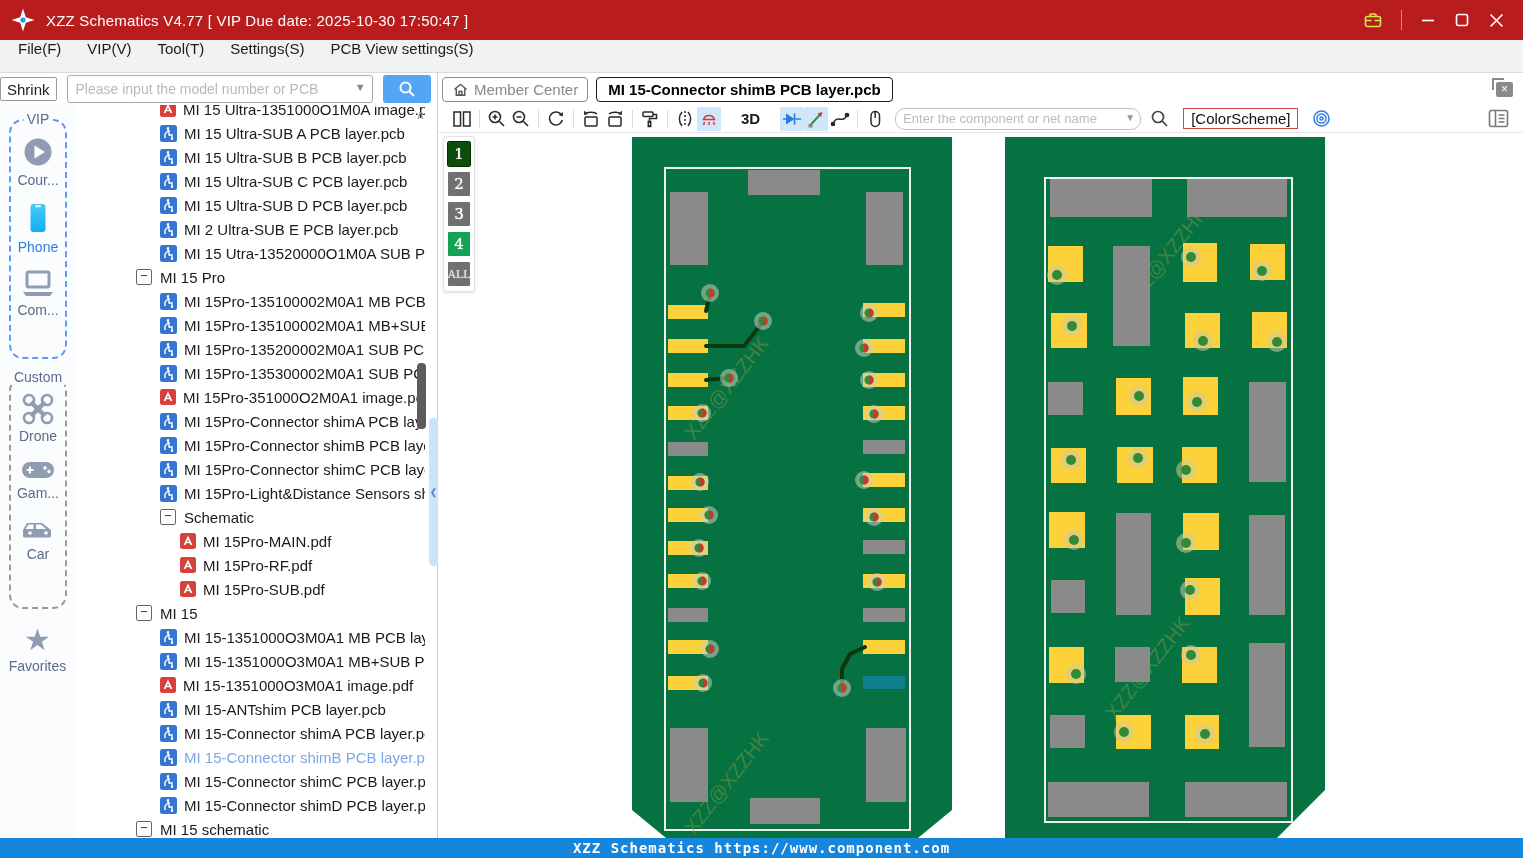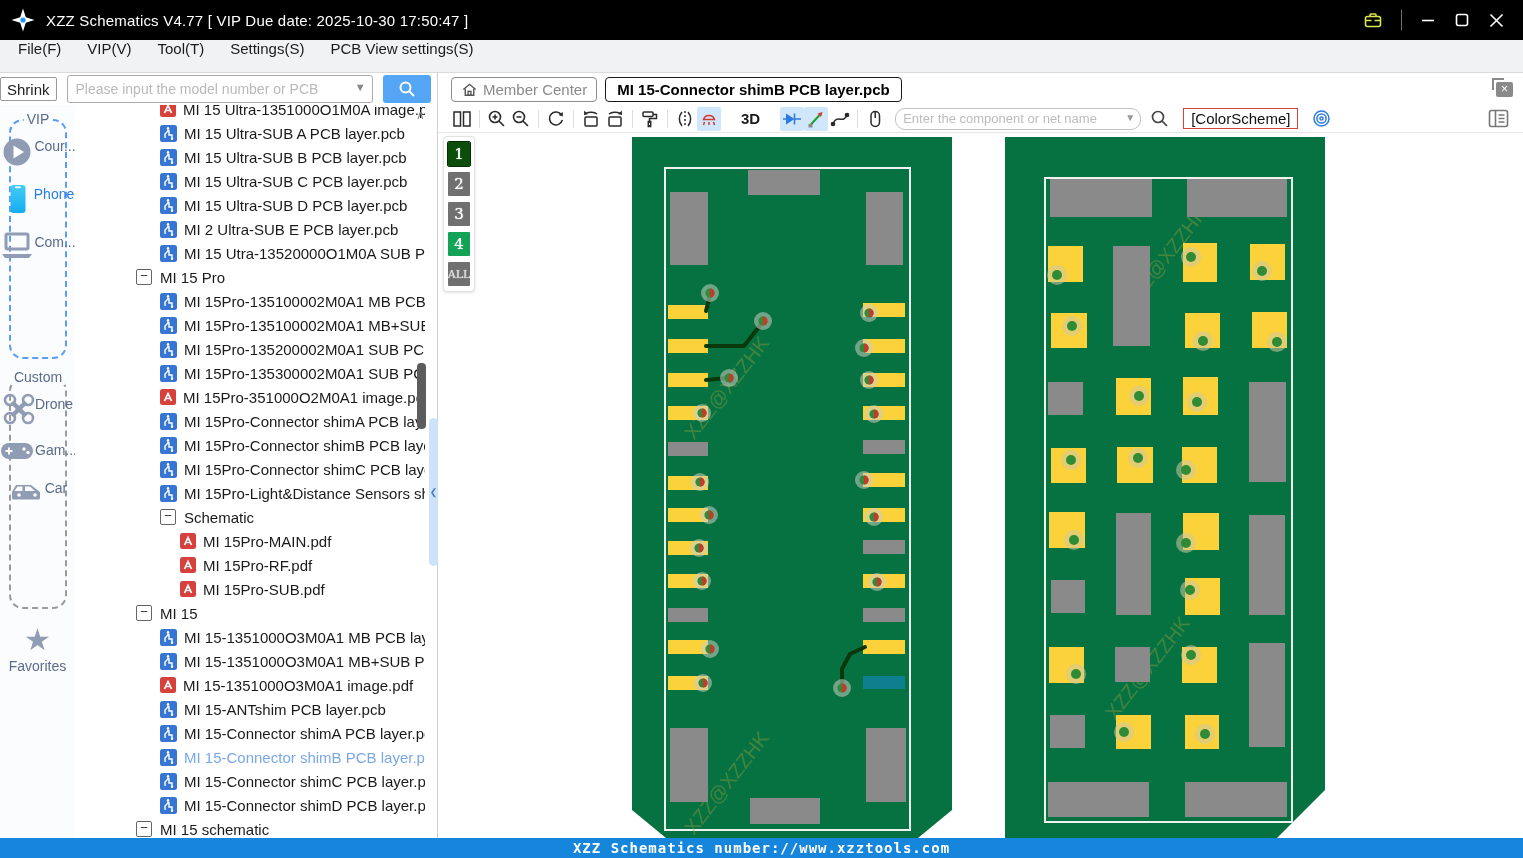--- a/index.html
+++ b/index.html
@@ -1,19 +1,19 @@
 <!DOCTYPE html>
 <html><head>
 <meta charset="utf-8">
 <style>
   html,body{margin:0;padding:0}
   body{width:1523px;height:858px;overflow:hidden;position:relative;background:#fff;
        font-family:"Liberation Sans",sans-serif;-webkit-font-smoothing:antialiased}
   
-  .titlebar{position:absolute;left:0;top:0;right:0;height:40px;background:#000000;
+  .titlebar{position:absolute;left:0;top:0;right:0;height:40px;background:#b91c1c;
             display:flex;align-items:center;color:#fff}
   .app-icon{margin:0 10px 0 10px;display:flex}
   .title-text{font-size:15px;letter-spacing:.2px}
   .win-controls{margin-left:auto;display:flex;align-items:center;gap:18px;padding-right:18px}
   .win-sep{width:1px;height:20px;background:rgba(255,255,255,.45)}
   .win-btn{display:flex;align-items:center;justify-content:center;cursor:pointer}
   
   .menubar{position:absolute;left:0;top:40px;right:0;height:32px;background:#f1f2f3;
            border-bottom:1px solid #dadada;display:flex;font-size:15px;color:#1b1b1b}
   .menu-item{padding:0 13px;cursor:default}
@@ -29,21 +29,21 @@
   .model-input::placeholder{color:#b9b9b9}
   .input-chevron{position:absolute;right:7px;top:6px;color:#888;font-size:11px}
   .search-btn{margin-left:10px;width:48px;height:28px;background:#55a5f5;border-radius:3px;
               display:flex;align-items:center;justify-content:center}
   
   .vdiv{position:absolute;left:437px;top:72px;bottom:20px;width:1px;background:#d0d0d0}
   .hdiv-top{position:absolute;left:0;top:72px;right:0;height:1px;background:#dadada}
   
   .tabrow{position:absolute;left:438px;top:73px;right:0;height:32px;background:#fff;
           display:flex;align-items:center}
-  .member-btn{margin-left:13px;height:23px;border:1px solid #8d8d8d;border-radius:4px;background:#fff;
+  .member-btn{margin-left:4px;height:23px;border:1px solid #8d8d8d;border-radius:4px;background:#fff;
               display:flex;align-items:center;gap:5px;padding:0 9px;color:#8a8a8a;font-size:15px}
   .pcb-tab{margin-left:8px;height:23px;border:1.5px solid #1a1a1a;border-radius:4px;background:#fff;
            display:flex;align-items:center;padding:0 11px;color:#000;font-size:15px;font-weight:bold}
   .closeall{margin-left:auto;margin-right:10px;position:relative;width:17px;height:15px;background:#8a8a8a;
             border-radius:2px;color:#fff;font-size:12px;line-height:15px;text-align:center}
   .closeall::before{content:"";position:absolute;left:-4px;top:-4px;width:10px;height:10px;
             border-left:2px solid #8a8a8a;border-top:2px solid #8a8a8a}
   
   .toolbar{position:absolute;left:438px;top:105px;right:0;height:28px;background:#fff;
            border-bottom:1px solid #e6e6e6;display:flex;align-items:center;padding-left:12px;box-sizing:border-box}
@@ -59,21 +59,21 @@
   .colorscheme{margin-left:12px;border:1.5px solid #d5443c;padding:1px 7px;font-size:15px;color:#111;background:#fff}
   .eye-icon{margin-left:14px;display:flex}
   .panel-toggle{margin-left:auto;margin-right:14px;display:flex}
   
   .sidebar{position:absolute;left:0;top:105px;width:75px;bottom:20px;background:#fbfcfd}
   .side-group{position:absolute;left:9px;width:54px;border:2px dashed #5a9cf8;border-radius:14px;
               display:flex;flex-direction:column;align-items:center}
   .side-group.custom{border-color:#9a9a9a}
   .group-label{position:absolute;top:-10px;left:50%;transform:translateX(-50%);background:#fbfcfd;
                padding:0 3px;font-size:14px;color:#5b6b8b;white-space:nowrap}
-  .side-item{display:flex;flex-direction:row;margin-top:14px}
+  .side-item{display:flex;flex-direction:column;align-items:center;margin-top:14px}
   .side-label{font-size:14px;color:#5b6b8b;margin-top:3px;white-space:nowrap}
   .side-label.active{color:#2a7de1}
   .favorites{position:absolute;left:0;width:75px;top:520px;display:flex;flex-direction:column;align-items:center}
   .star-glyph{font-size:30px;color:#8f9cb3;line-height:30px}
   
   .tree{position:absolute;left:75px;top:105px;width:350px;bottom:20px;overflow:hidden;background:#fff}
   .tree-inner{margin-top:-8px}
   .tree-row{height:24px;display:flex;align-items:center;font-size:15px;color:#1a1a1a;white-space:nowrap;cursor:default}
   .tree-row.sel{color:#7aa7e8}
   .lvl1{padding-left:61px}.lvl2{padding-left:85px}.lvl3{padding-left:105px}
@@ -850,14 +850,14 @@
   </div>
 <div class="layers" id="layer-panel">
     <div class="layer-btn" style="background: rgb(11, 77, 11); outline: rgb(4, 46, 4) solid 1px;">1</div>
     <div class="layer-btn" style="background: rgb(112, 112, 112);">2</div>
     <div class="layer-btn" style="background: rgb(112, 112, 112);">3</div>
     <div class="layer-btn" style="background: rgb(18, 163, 86);">4</div>
     <div class="layer-btn" style="background: rgb(112, 112, 112); font-size: 11px; color: rgb(216, 216, 216);">ALL</div>
   </div>
 
 <div class="statusbar">
-  <span>XZZ Schematics number://www.xzztools.com</span>
+  <span>XZZ Schematics https://www.component.com</span>
 </div>
 
 </body></html>

